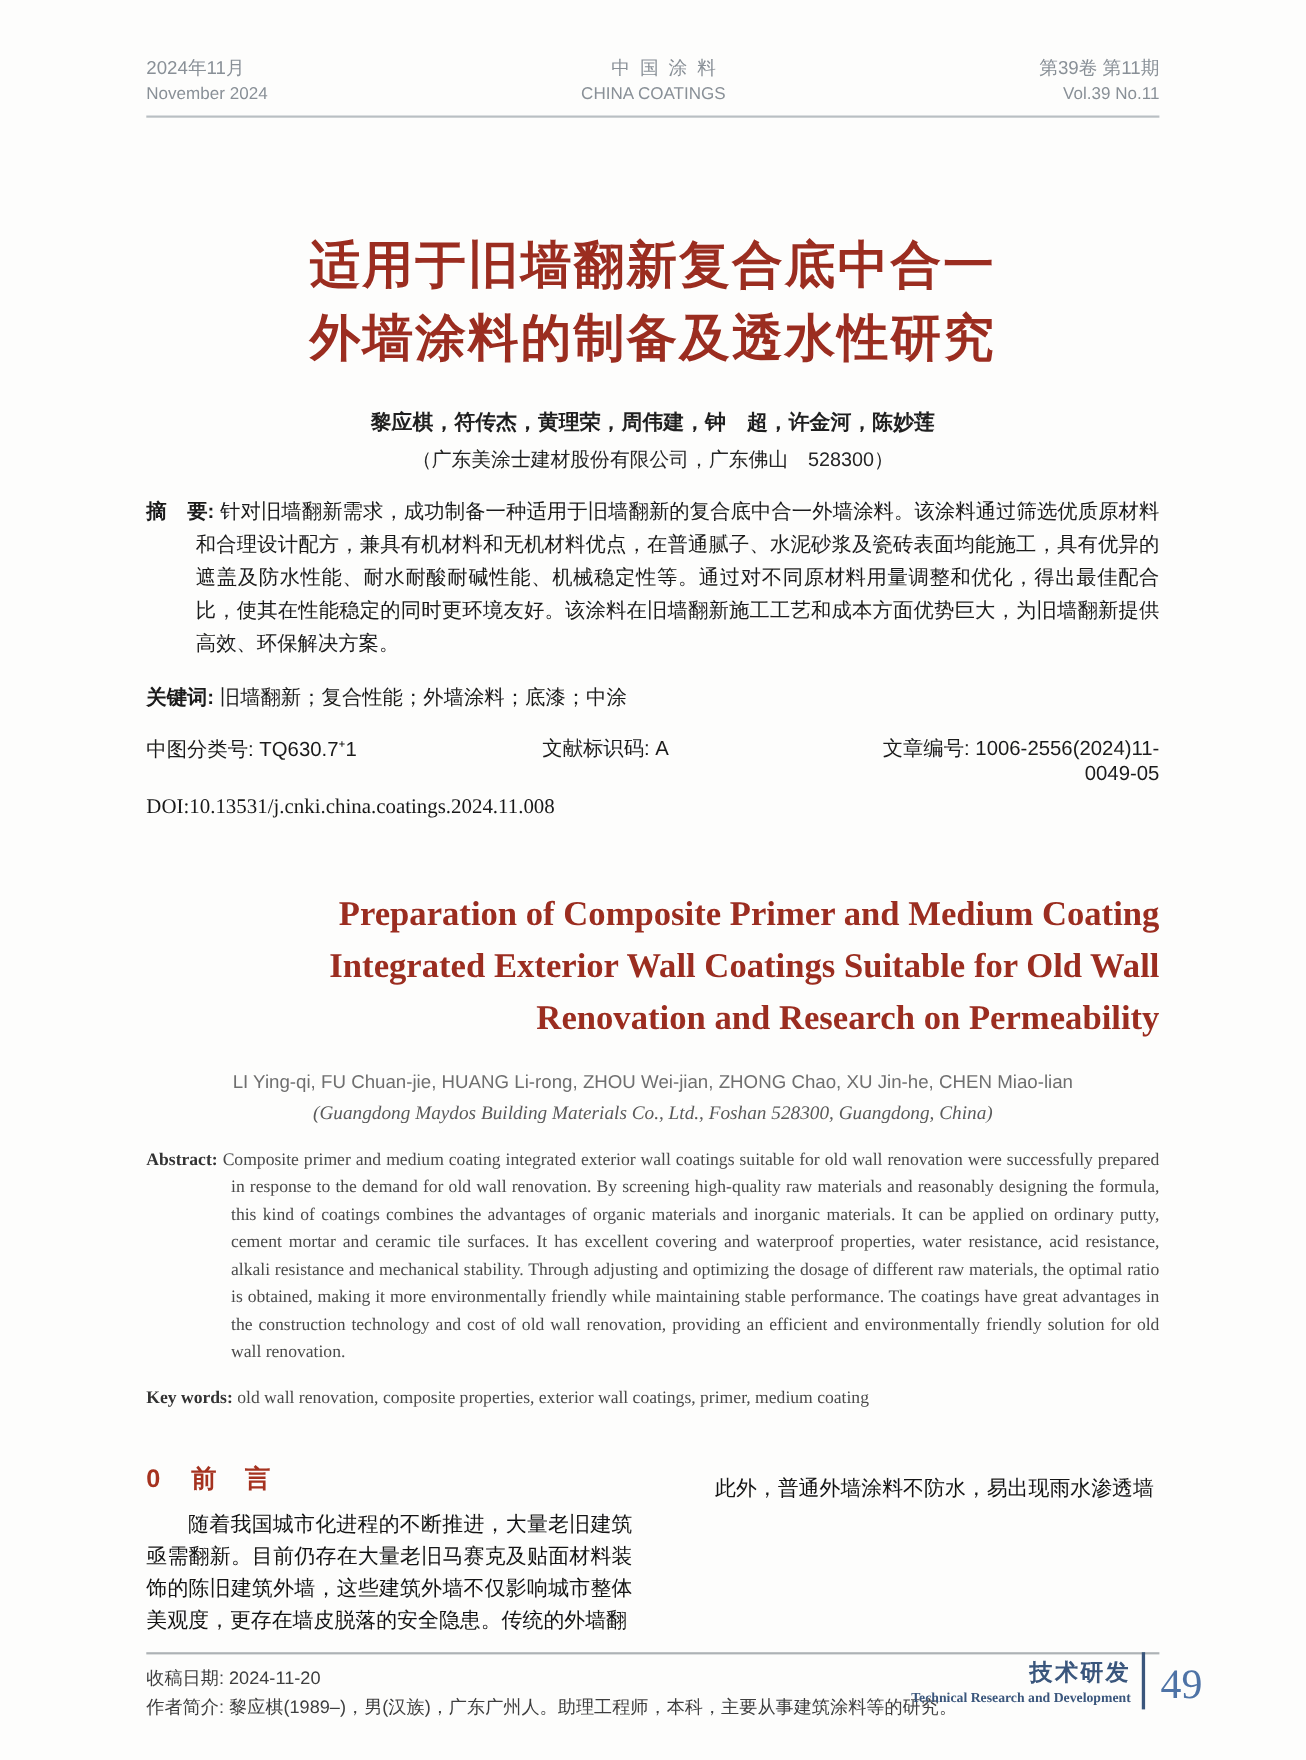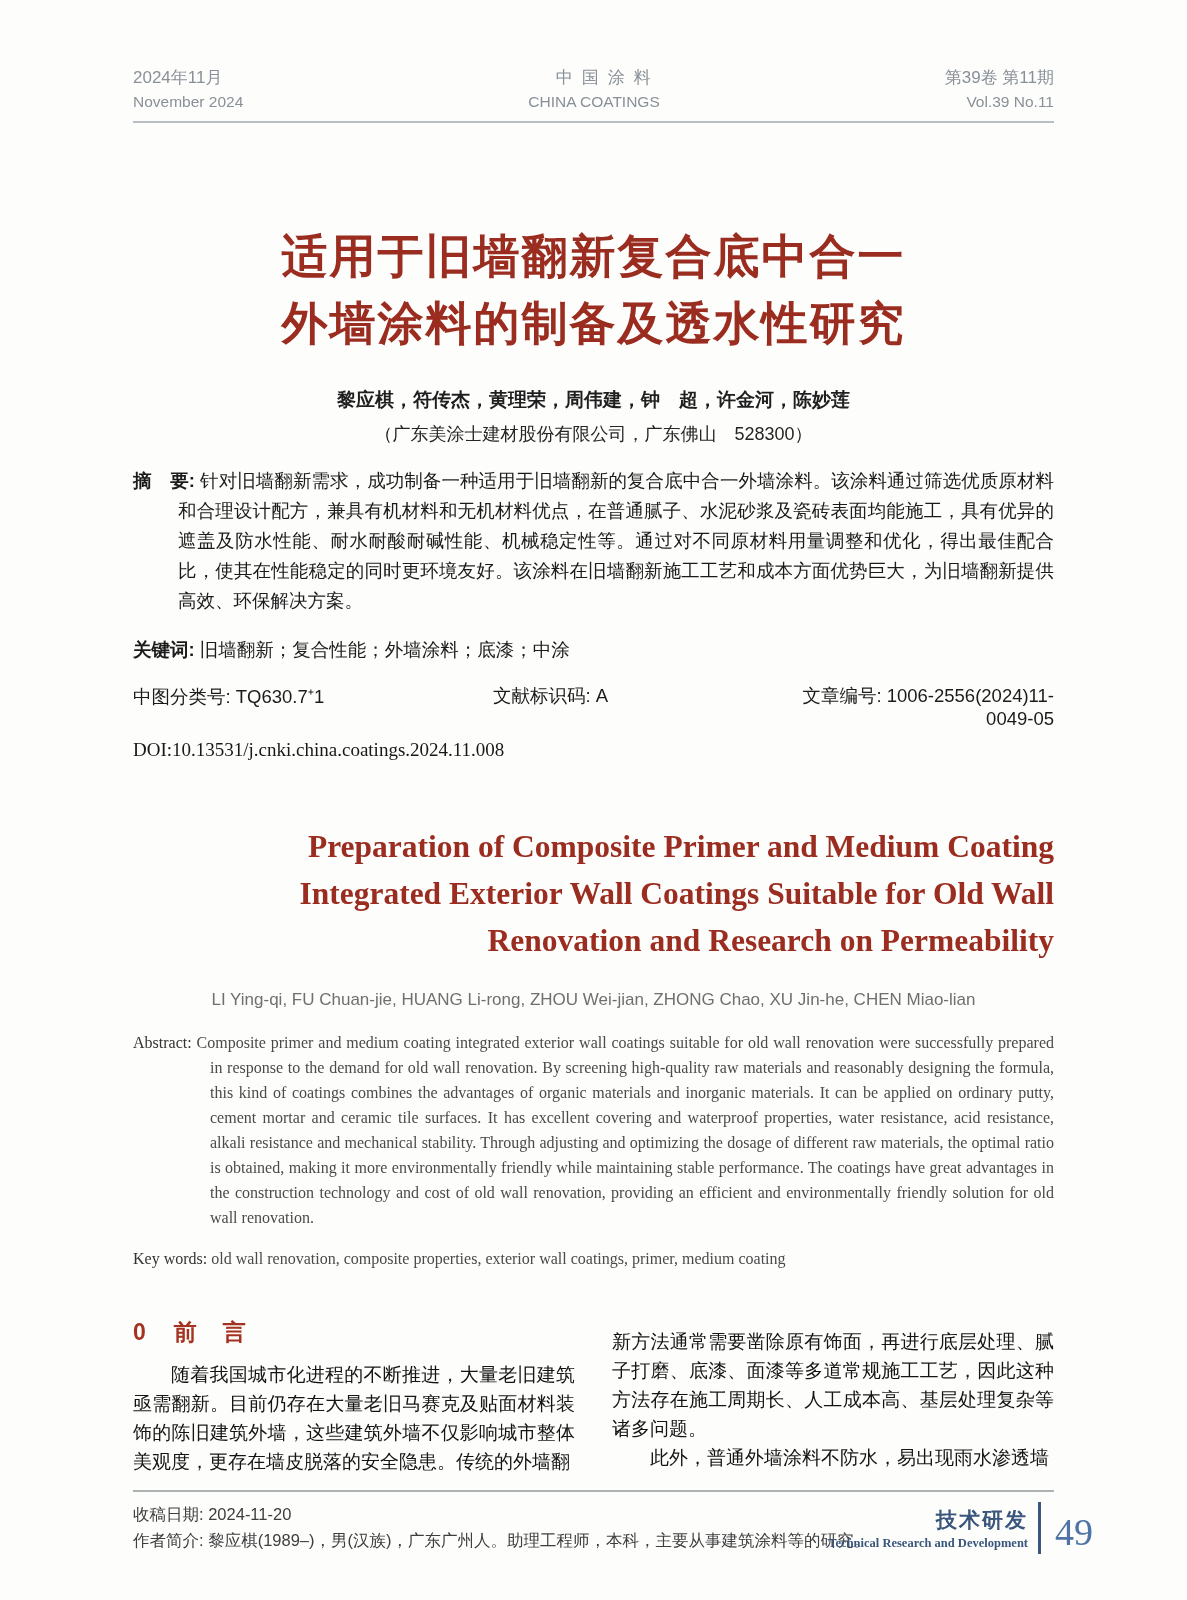--- a/index.html
+++ b/index.html
@@ -4,21 +4,21 @@
 <style>
   html,body { margin:0; padding:0; background:#ffffff; }
   .page {
     position:relative;
     width:1187px; height:1600px;
     background:#fdfdfc;
     overflow:hidden;
     font-family:"Liberation Sans", sans-serif;
     color:#1c1c1c;
   }
-  .content { position:absolute; left:133px; top:16px; width:921px; }
+  .content { position:absolute; left:133px; top:0; width:921px; }
 
   
   .header {
     padding-top:50px;
     display:flex; justify-content:space-between; align-items:flex-end;
     color:var(--header-gray,#899097);
   }
   .h-cell { line-height:24px; font-size:17px; }
   .h-cell .en { font-size:15.5px; }
   .h-cell.center { text-align:right; }
@@ -71,21 +71,21 @@
                 font-style:italic; font-size:17.5px; color:#5a5a5a; }
 
   
   .hang-en {
     margin-top:20px;
     font-family:"Liberation Serif", serif;
     font-size:16px; line-height:25px;
     text-align:justify; color:#4a4a4a;
     padding-left:77px; text-indent:-77px;
   }
-  .hang-en .lbl { font-weight:normal; color:#333; }
+  .hang-en .lbl { font-weight:bold; color:#333; }
   .kw-en { margin-top:5px; }
 
   
   .columns { margin-top:46px; display:flex; gap:37px; }
   .col { width:442px; }
   .col-right { padding-top:10px; }
   .section-heading {
     margin:0 0 12px 0;
     font-size:23px; font-weight:bold;
     color:var(--section-red,#a5321f);
@@ -160,32 +160,32 @@
 
     <div class="doi">DOI:10.13531/j.cnki.china.coatings.2024.11.008</div>
 
     <h2 class="title-en">
       <span>Preparation of Composite Primer and Medium Coating</span>
       <span>Integrated Exterior Wall Coatings Suitable for Old Wall</span>
       <span>Renovation and Research on Permeability</span>
     </h2>
 
     <div class="authors-en">LI Ying-qi, FU Chuan-jie, HUANG Li-rong, ZHOU Wei-jian, ZHONG Chao, XU Jin-he, CHEN Miao-lian</div>
+    <div class="affil-en">(Guangdong Maydos Building Materials Co., Ltd., Foshan 528300, Guangdong, China)</div>
 
     <p class="hang-en"><span class="lbl">Abstract: </span><span>Composite primer and medium coating integrated exterior wall coatings suitable for old wall renovation were successfully prepared in response to the demand for old wall renovation. By screening high-quality raw materials and reasonably designing the formula, this kind of coatings combines the advantages of organic materials and inorganic materials. It can be applied on ordinary putty, cement mortar and ceramic tile surfaces. It has excellent covering and waterproof properties, water resistance, acid resistance, alkali resistance and mechanical stability. Through adjusting and optimizing the dosage of different raw materials, the optimal ratio is obtained, making it more environmentally friendly while maintaining stable performance. The coatings have great advantages in the construction technology and cost of old wall renovation, providing an efficient and environmentally friendly solution for old wall renovation.</span></p>
 
     <p class="hang-en kw-en"><span class="lbl">Key words: </span><span>old wall renovation, composite properties, exterior wall coatings, primer, medium coating</span></p>
 
     <div class="columns">
       <div class="col">
         <h3 class="section-heading"><span class="num">0</span><span class="sec-title">前言</span></h3>
         <p class="body-p indent">随着我国城市化进程的不断推进，大量老旧建筑亟需翻新。目前仍存在大量老旧马赛克及贴面材料装饰的陈旧建筑外墙，这些建筑外墙不仅影响城市整体美观度，更存在墙皮脱落的安全隐患。传统的外墙翻</p>
       </div>
       <div class="col col-right">
-        <p class="body-p">新方法通常需要凿除原有饰面，再进行底层处理、腻子打磨、底漆、面漆等多道常规施工工艺，因此这种方法存在施工周期长、人工成本高、基层处理复杂等诸多问题。</p>
         <p class="body-p indent">此外，普通外墙涂料不防水，易出现雨水渗透墙</p>
       </div>
     </div>
 
     <div class="footnotes">
       <div class="fline"><span>收稿日期: </span><span>2024-11-20</span></div>
       <div class="fline"><span>作者简介: </span><span>黎应棋(1989–)，男(汉族)，广东广州人。助理工程师，本科，主要从事建筑涂料等的研究。</span></div>
     </div>
 
   </div>

